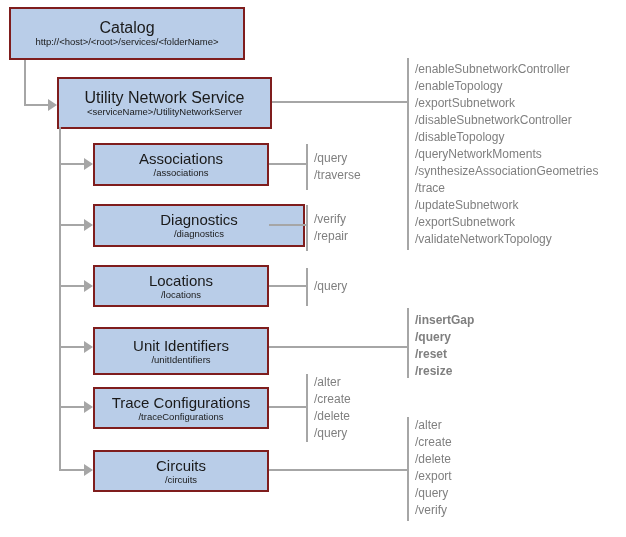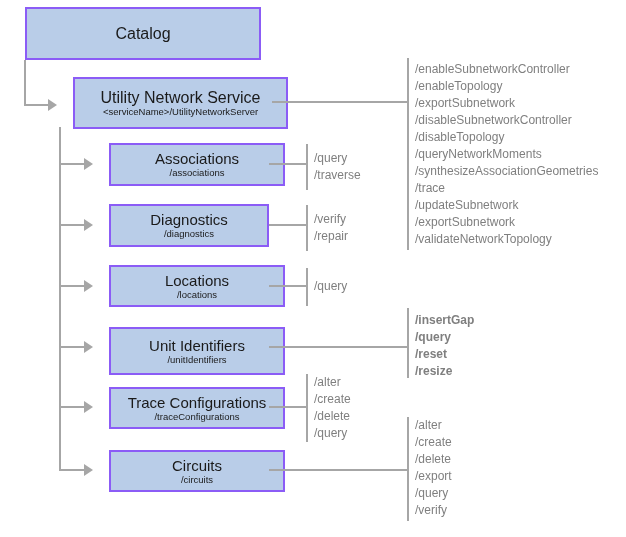--- a/index.html
+++ b/index.html
@@ -6,26 +6,25 @@
   #stage{
     position:relative;
     width:626px;height:537px;
     background:#ffffff;
     font-family:"Liberation Sans",sans-serif;
     overflow:hidden;
   }
   .box{
     position:absolute;
     background:#b9cde8;
-    border:2px solid #8b5cf6;
+    border:2px solid #7f1d1d;
     box-sizing:border-box;
     display:flex;flex-direction:column;
     align-items:center;justify-content:center;
     text-align:center;
-    margin-left:16px;
   }
   .box-title{
     color:#1a1a1a;
     font-size:15px;
     line-height:17px;
     white-space:nowrap;
   }
   .box-title.lg{font-size:16px;}
   .box-sub{
     color:#1a1a1a;
@@ -51,20 +50,21 @@
     white-space:nowrap;
   }
 </style>
 </head>
 <body>
 
 <div id="stage">
 
   <div class="box" style="left:9px;top:7px;width:236px;height:53px;">
     <div class="box-title lg">Catalog</div>
+    <div class="box-sub">http://&lt;host&gt;/&lt;root&gt;/services/&lt;folderName&gt;</div>
   </div>
 
   <div class="vline" style="left:24px;top:60px;height:46px;"></div>
   <div class="hline" style="left:24px;top:104px;width:25px;"></div>
   <div class="arrow-right" style="left:48px;top:99px;"></div>
 
   <div class="box" style="left:57px;top:77px;width:215px;height:52px;">
     <div class="box-title lg">Utility Network Service</div>
     <div class="box-sub">&lt;serviceName&gt;/UtilityNetworkServer</div>
   </div>
@@ -104,21 +104,21 @@
     <div class="box-title">Associations</div>
     <div class="box-sub">/associations</div>
   </div>
   <div class="hline" style="left:269px;top:163px;width:38px;"></div>
   <div class="vline" style="left:306px;top:144px;height:46px;"></div>
   <div class="ops" style="left:314px;top:150px;">
     <div>/query</div>
     <div>/traverse</div>
   </div>
 
-  <div class="box" style="left:93px;top:204px;width:160px;height:43px;justify-content:center;">
+  <div class="box" style="left:93px;top:204px;width:212px;height:43px;justify-content:center;">
     <div class="box-title">Diagnostics</div>
     <div class="box-sub">/diagnostics</div>
   </div>
   <div class="hline" style="left:269px;top:224px;width:38px;"></div>
   <div class="vline" style="left:306px;top:205px;height:46px;"></div>
   <div class="ops" style="left:314px;top:211px;">
     <div>/verify</div>
     <div>/repair</div>
   </div>
 

